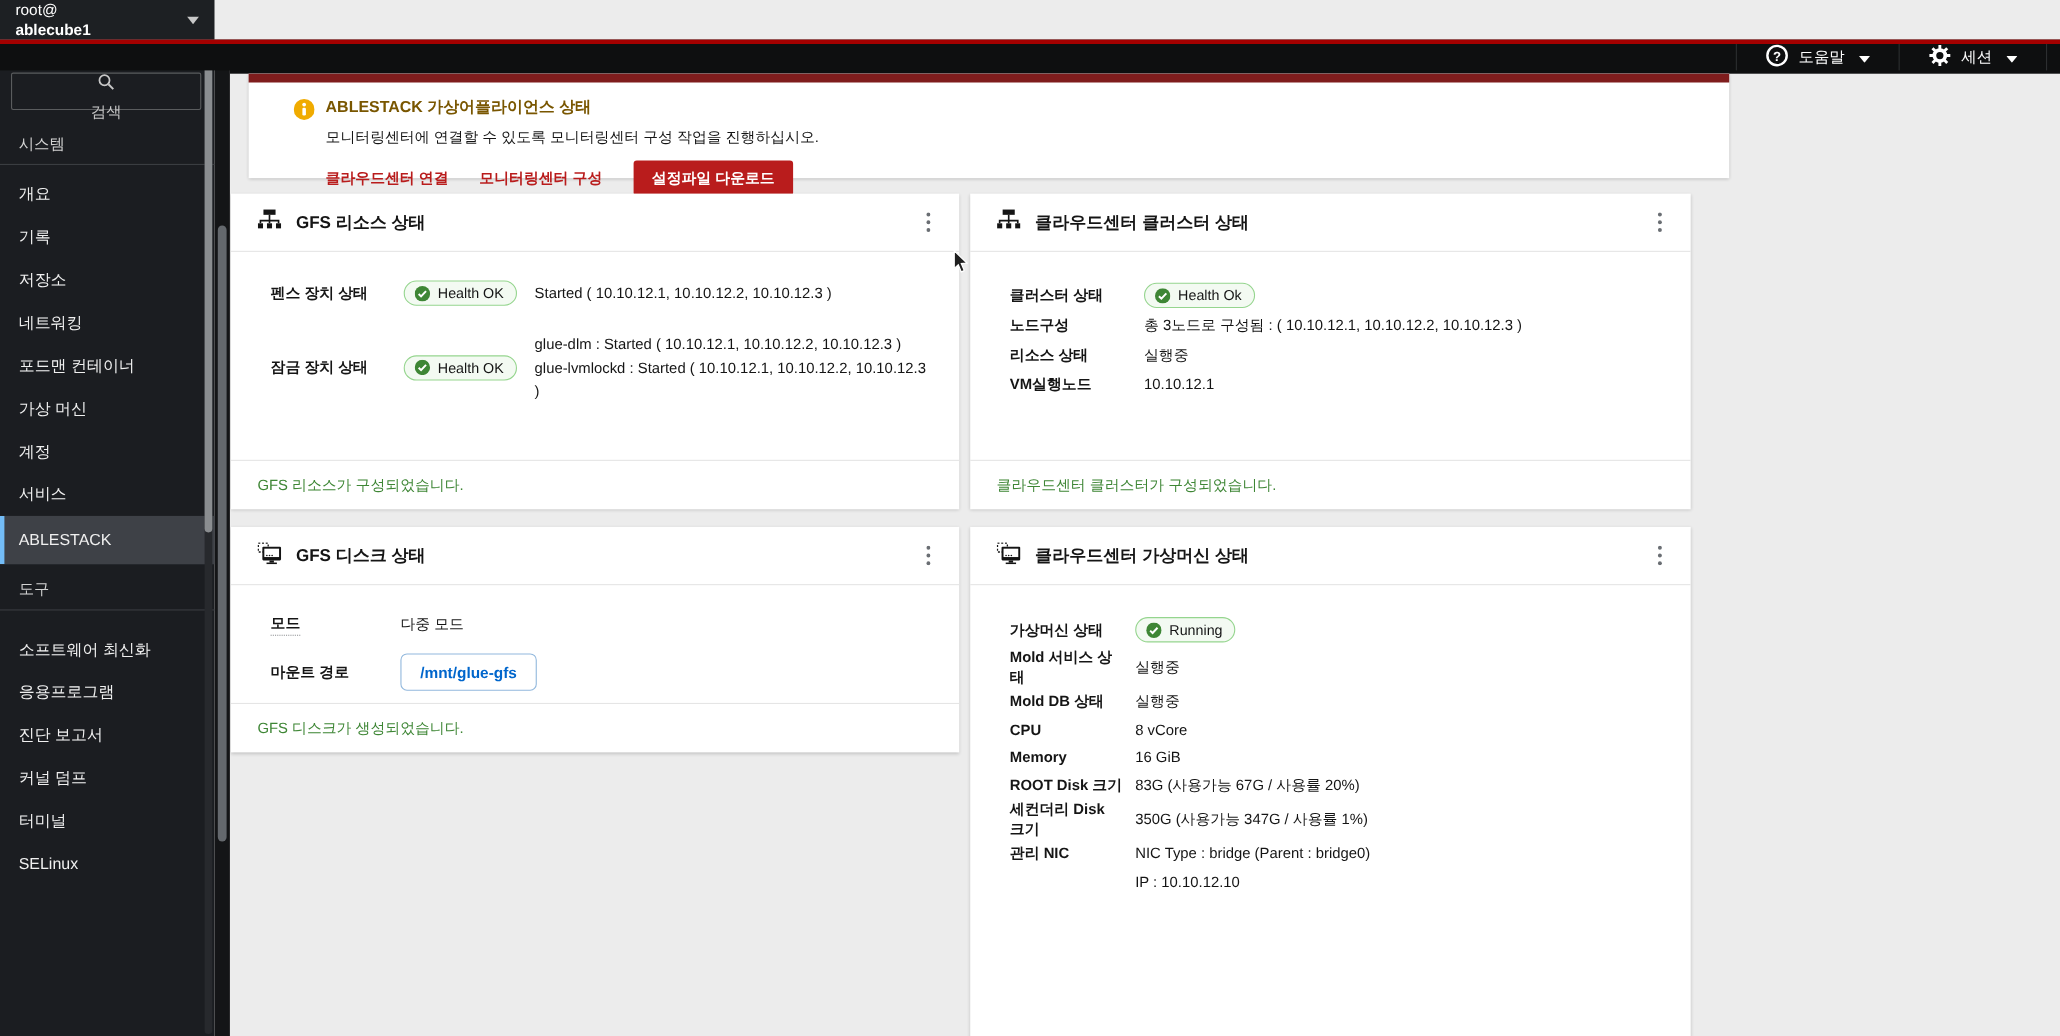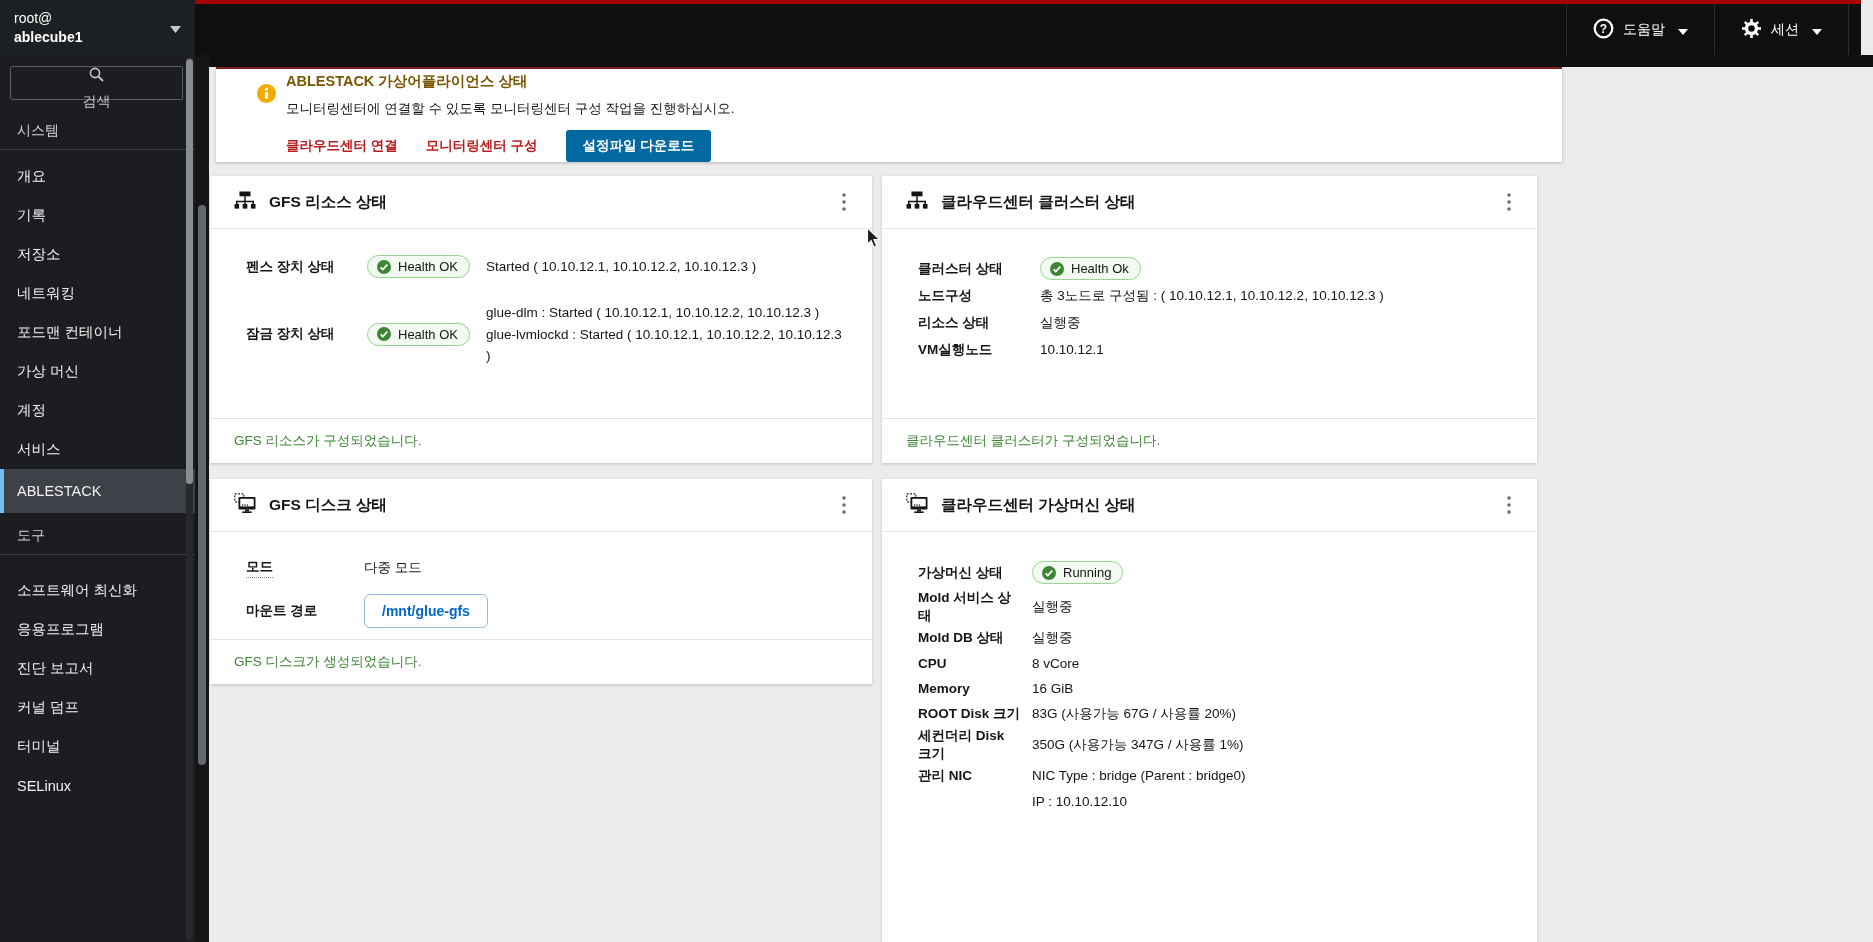--- a/index.html
+++ b/index.html
@@ -2,21 +2,21 @@
 <html><head>
 <meta charset="utf-8">
 <style>
   html,body{margin:0;padding:0;}
   body{
     width:1873px;height:942px;position:relative;overflow:hidden;
     background:#ececec;font-family:"Liberation Sans",sans-serif;
     -webkit-font-smoothing:antialiased;color:#151515;
   }
   
-  .masthead{position:absolute;top:0;left:0;right:12px;height:55px;display:flex;z-index:30;}
+  .masthead{position:absolute;top:0;left:0;right:0;height:55px;display:flex;z-index:30;flex-direction:column;}
   .host-switcher{width:195px;background:#1d2023;display:flex;align-items:center;
     justify-content:space-between;padding:0 14px;box-sizing:border-box;color:#fff;cursor:pointer;}
   .host-text{font-size:14px;line-height:1.3;font-weight:400;}
   .masthead-main{flex:1;background:#0e0f10;border-top:4px solid #a30000;box-sizing:border-box;
     display:flex;justify-content:flex-end;align-items:stretch;}
   .mast-group{display:flex;align-items:center;gap:9px;color:#fff;font-size:14px;
     padding:0 26px;border-left:1px solid #2c2e30;cursor:pointer;}
   .mast-group:last-child{border-right:1px solid #2c2e30;margin-right:12px;}
   
   .sidebar{position:absolute;top:55px;left:0;width:195px;bottom:0;background:#1b1d21;z-index:20;}
@@ -30,29 +30,29 @@
   .nav-item.active{height:44px;background:#3e4147;box-shadow:inset 4px 0 0 #73bcf7;}
   .sb-scroll{position:absolute;top:2px;right:2px;width:7px;bottom:2px;background:#27292d;border-radius:4px;}
   .sb-thumb{position:absolute;top:2px;left:0;width:7px;height:425px;background:#8a8d90;border-radius:4px;}
   
   .content-scrollbar{position:absolute;left:195px;top:55px;width:14px;bottom:0;background:#141517;z-index:15;}
   .content-scroll-thumb{position:absolute;left:3px;width:8px;top:150px;height:560px;background:#64686d;border-radius:4px;}
   
   .main{position:absolute;left:209px;top:55px;right:0;bottom:0;background:#ececec;overflow:hidden;}
   .main::before{content:"";position:absolute;top:0;left:0;right:0;height:12px;background:#0e0f10;}
   
-  .alert{position:absolute;left:7px;top:12px;width:1346px;height:95px;background:#fff;
-    border-top:2px solid #7f1d1d;box-shadow:0 1px 3px rgba(0,0,0,.22);
-    padding:3px 24px 0 70px;box-sizing:border-box;}
+  .alert{position:absolute;left:17px;top:12px;width:1346px;height:95px;background:#fff;
+    border-top:8px solid #7f1d1d;box-shadow:0 1px 3px rgba(0,0,0,.22);
+    padding:13px 24px 0 70px;box-sizing:border-box;}
   .alert-icon{position:absolute;left:41px;top:15px;}
   .alert-title{font-size:14.5px;font-weight:700;color:#795600;}
   .alert-desc{margin-top:9px;font-size:13.5px;color:#151515;}
   .alert-actions{margin-top:12px;display:flex;align-items:center;gap:28px;}
   .alert-link{color:#b91c1c;font-size:13.5px;font-weight:600;cursor:pointer;}
-  .btn-primary{background:#0369a1;color:#fff;font-size:13.5px;font-weight:600;border:none;
+  .btn-primary{background:#b91c1c;color:#fff;font-size:13.5px;font-weight:600;border:none;
     padding:7px 17px;border-radius:3px;cursor:pointer;font-family:inherit;}
   
   .card{position:absolute;background:#fff;box-shadow:0 1px 3px rgba(0,0,0,.18);
     display:flex;flex-direction:column;box-sizing:border-box;}
   #card-gfs-resource{left:1px;top:121px;width:662px;height:287px;}
   #card-gfs-disk{left:1px;top:424px;width:662px;height:205px;}
   #card-cluster{left:673px;top:121px;width:655px;height:287px;}
   #card-vm{left:673px;top:424px;width:655px;height:530px;}
   .card-header{height:52px;min-height:52px;display:flex;align-items:center;gap:13px;
     padding:0 14px 0 24px;border-bottom:1px solid #e5e5e5;}

